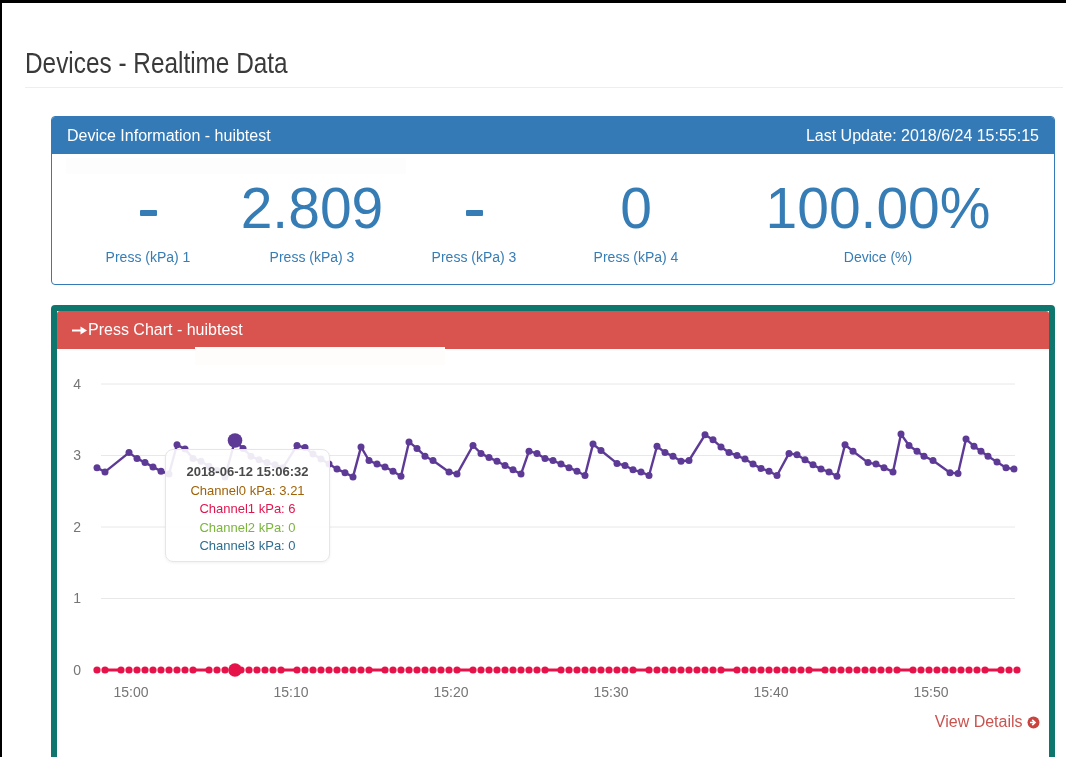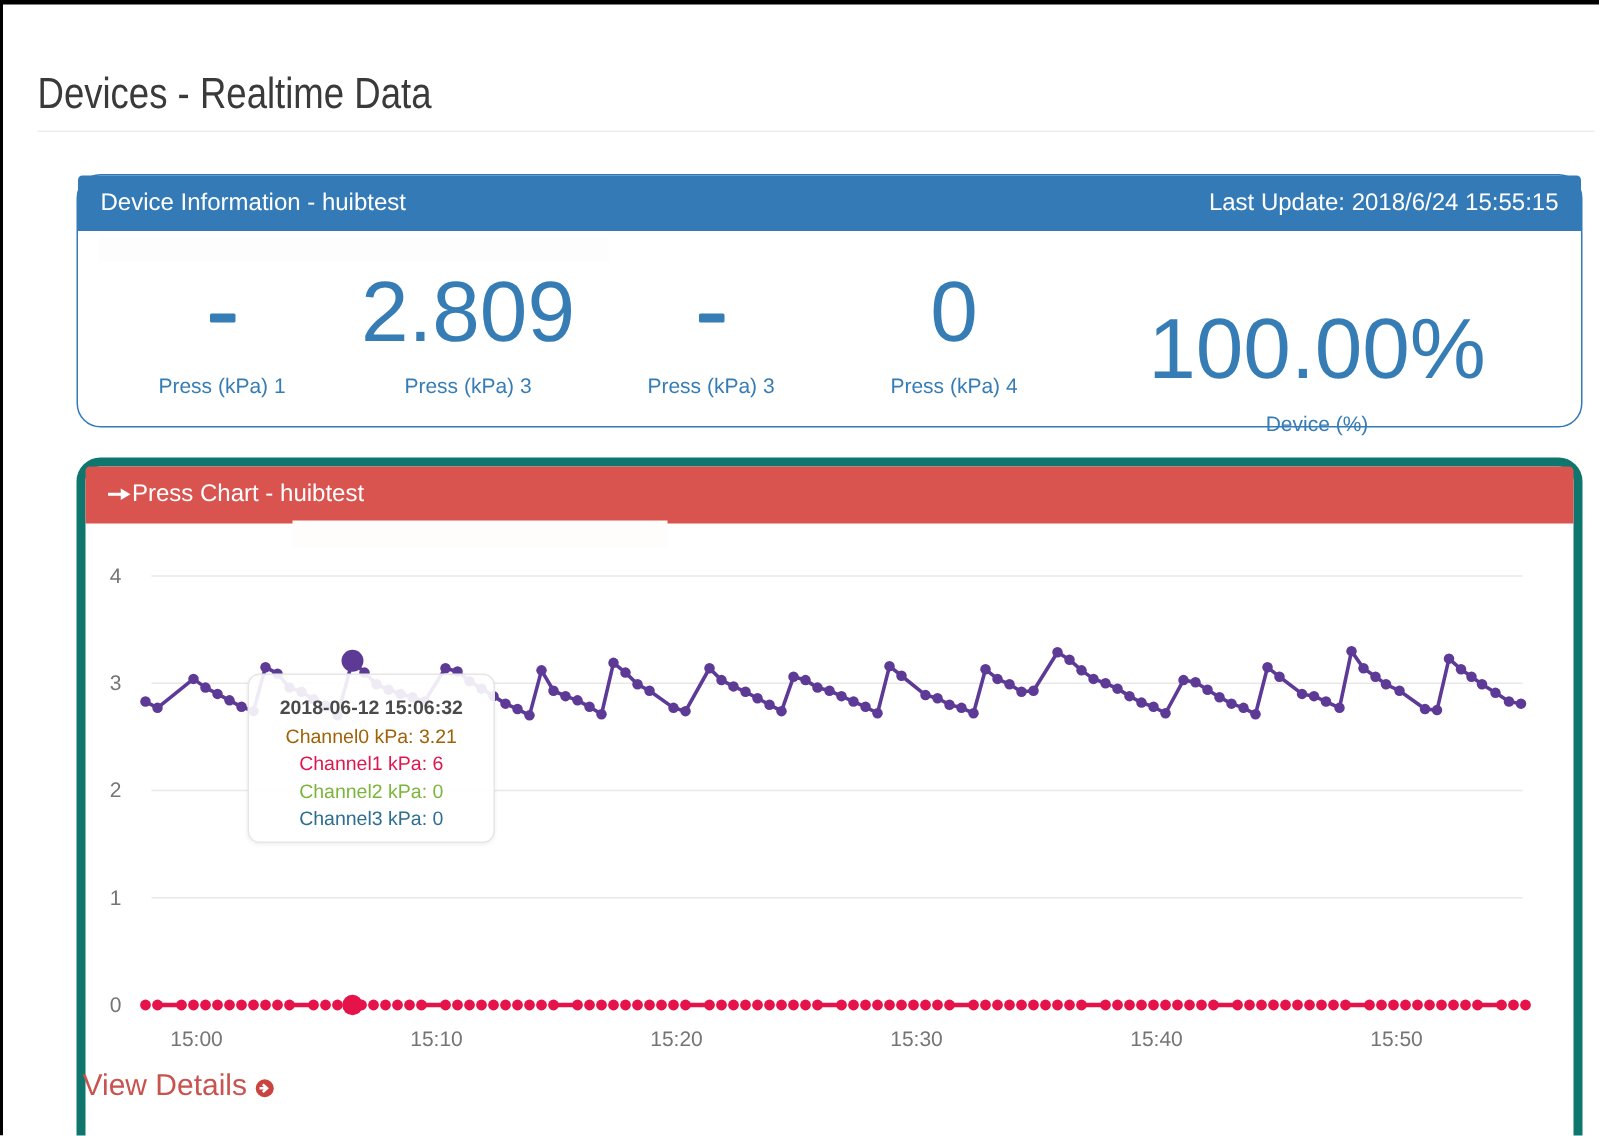--- a/index.html
+++ b/index.html
@@ -1,39 +1,39 @@
 <!DOCTYPE html>
 <html><head><meta charset="utf-8">
 <style>
 * { margin:0; padding:0; box-sizing:border-box; }
 html,body { width:1066px; height:757px; background:#fff; font-family:"Liberation Sans", sans-serif; position:relative; overflow:hidden; }
 .topbar { position:absolute; left:0; top:0; width:1066px; height:3px; background:#000; }
 .leftbar { position:absolute; left:0; top:0; width:2px; height:757px; background:#000; }
 .pagehead { position:absolute; left:25px; top:47px; width:1016px; color:#3a3a3a; font-size:29px; transform:scaleX(0.84); transform-origin:0 0; }
 .pagehead-border { position:absolute; left:25px; top:87px; width:1038px; border-top:1px solid #eee; }
-.panel { position:absolute; border-radius:16px; }
+.panel { position:absolute; border-radius:4px; }
 .panel-blue { left:51px; top:116px; width:1004px; height:169px; border:1px solid #337ab7; }
 .panel-blue .phead { background:#337ab7; color:#fff; height:37px; line-height:37px; font-size:16px; padding:0 15px; border-radius:3px 3px 0 0; }
 .phead .rt { float:right; }
 .panel-red { left:51px; top:305px; width:1004px; height:540px; border:6px solid #0f766e; }
 .panel-red .phead { background:#d9534f; color:#fff; height:38px; line-height:38px; font-size:16px; padding:0 15px; border-radius:3px 3px 0 0; }
 .stat { position:absolute; text-align:center; color:#377db5; }
 .stat .v { font-size:57px; line-height:57px; }
 .stat .l { font-size:14px; margin-top:12px; }
 .dash { display:inline-block; width:17px; height:6px; background:#377db5; border-radius:1px; position:relative; top:-12px; }
 .wm1 { position:absolute; left:66px; top:158px; width:340px; height:16px; background:#fcfdfc; }
 .wm2 { position:absolute; left:195px; top:347px; width:250px; height:18px; background:#fefdfc; }
 .tooltip { position:absolute; left:165px; top:449px; width:165px; height:113px; background:rgba(255,255,255,0.9); border:1px solid #e6e6e6; border-radius:8px; box-shadow:0 1px 3px rgba(0,0,0,0.06); z-index:5; text-align:center; font-size:13px; padding-top:13px; }
 .tooltip div { height:18.6px; line-height:18.6px; }
 .tt-date { font-weight:bold; color:#4a4a4a; }
 .tt-c0 { color:#a16207; }
 .tt-c1 { color:#e0164e; }
 .tt-c2 { color:#7bb53c; }
 .tt-c3 { color:#2e6e91; }
-.viewdetails { position:absolute; left:55px; top:713px; width:985px; text-align:left; font-size:20px; color:#c9534f; z-index:6; }
+.viewdetails { position:absolute; left:55px; top:713px; width:985px; text-align:right; font-size:16px; color:#c9534f; z-index:6; }
 .viewdetails svg { vertical-align:-2px; }
 </style></head>
 <body>
 <div class="topbar"></div>
 <div class="leftbar"></div>
 <div class="pagehead">Devices - Realtime Data</div>
 <div class="pagehead-border"></div>
 
 <div class="panel panel-blue">
   <div class="phead">Device Information - huibtest<span class="rt">Last Update: 2018/6/24 15:55:15</span></div>
@@ -49,21 +49,21 @@
     <div class="l">Press (kPa) 3</div>
   </div>
 <div class="stat" style="left:393px;top:180px;width:162px;">
     <div class="v"><span class="dash"></span></div>
     <div class="l">Press (kPa) 3</div>
   </div>
 <div class="stat" style="left:555px;top:180px;width:162px;">
     <div class="v">0</div>
     <div class="l">Press (kPa) 4</div>
   </div>
-<div class="stat" style="left:715px;top:180px;width:326px;margin-top:25px;">
+<div class="stat" style="left:715px;top:180px;width:326px;">
     <div class="v">100.00%</div>
     <div class="l">Device (%)</div>
   </div>
 
 <div class="panel panel-red">
   <div class="phead"><svg width="16" height="13" viewBox="0 0 16 13" style="vertical-align:-2px;margin-right:0">
         <path d="M0 6.5 h10.5" stroke="#fff" stroke-width="2"></path>
         <path d="M8.5 2.6 L15 6.5 L8.5 10.4 z" fill="#fff"></path>
       </svg>Press Chart - huibtest</div>
 </div>

